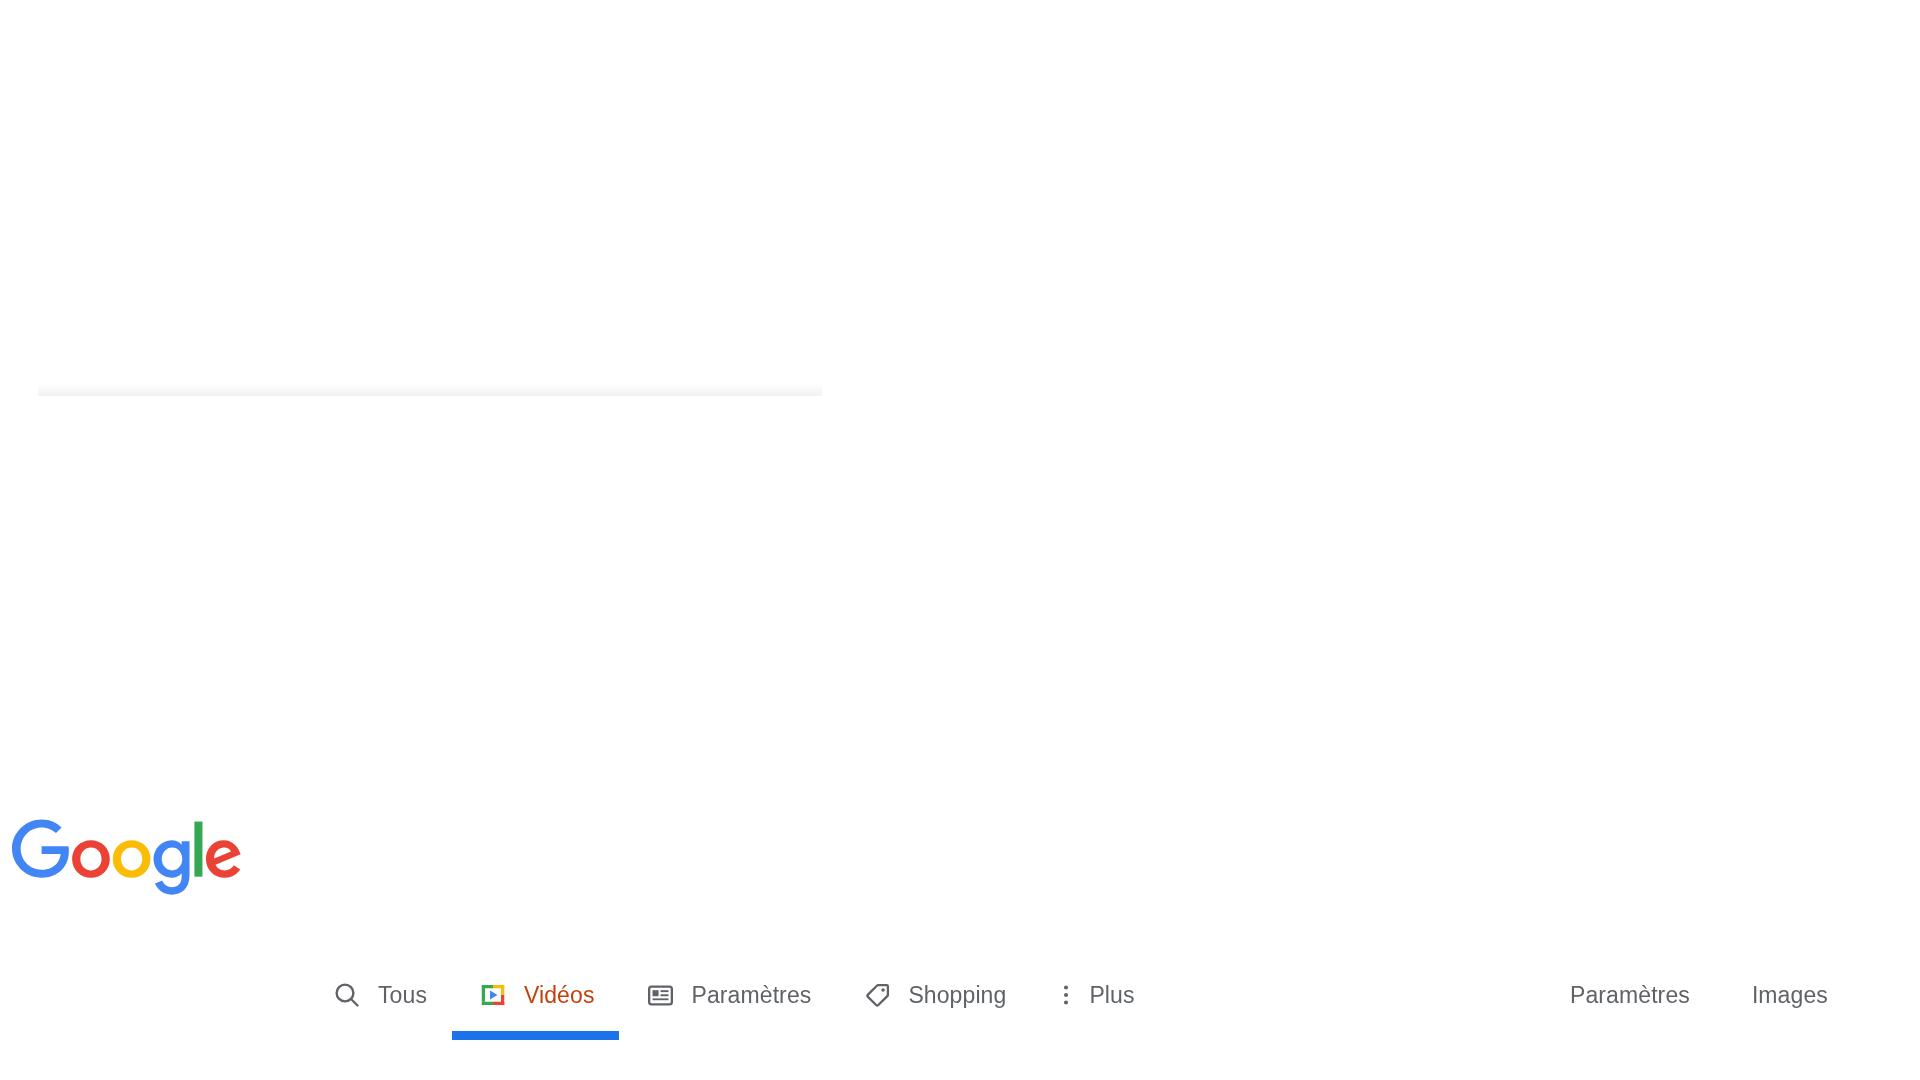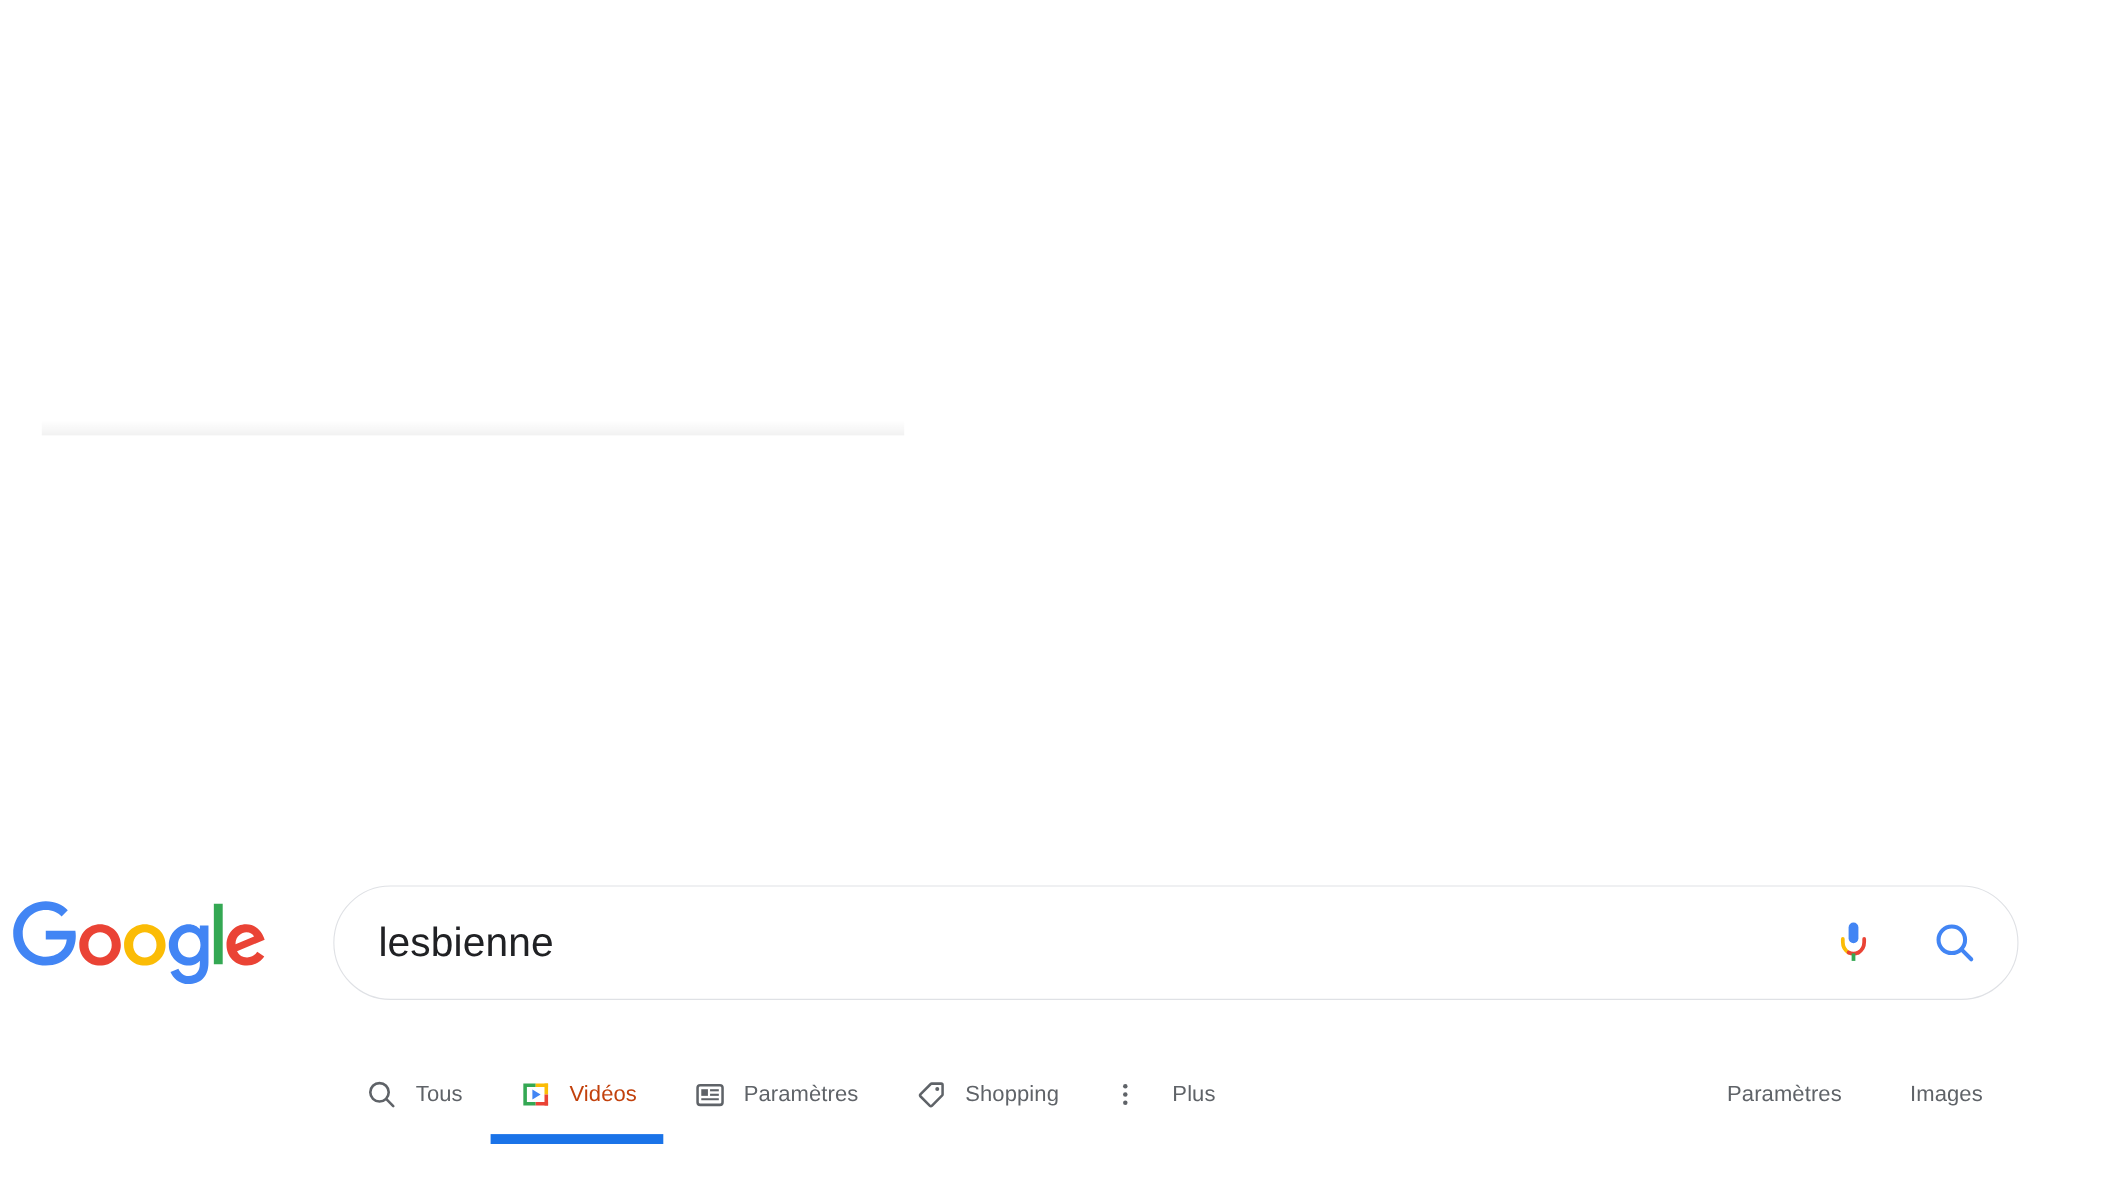--- a/index.html
+++ b/index.html
@@ -113,21 +113,21 @@
     display: flex;
     align-items: flex-start;
     height: 97px;
   }
   .tab {
     display: flex;
     align-items: center;
     height: 86px;
     padding: 0 0;
     margin-right: 49px;
-    font-size: 20px;
+    font-size: 23px;
     color: #5f6368;
     letter-spacing: 0.1px;
     cursor: pointer;
     position: relative;
     white-space: nowrap;
   }
   .tab .tab-icon {
     display: inline-flex;
     align-items: center;
     justify-content: center;
@@ -142,21 +142,21 @@
     left: -24px;
     right: -24px;
     bottom: -2px;
     height: 9px;
     background: #1a73e8;
     display: none;
   }
   .tab.active .underline { display: block; }
 
   .tab.no-icon { margin-right: 58px; align-items: center; }
-  .tab-plus { margin-right: 62px; gap: 20px; }
+  .tab-plus { margin-right: 62px; }
   .tab-plus .tab-icon { width: 22px; margin-right: 12px; }
 
   .right-tabs {
     position: absolute;
     left: 1570px;
     top: 0;
     display: flex;
     align-items: center;
     height: 86px;
   }
@@ -176,40 +176,20 @@
       <svg viewBox="0 0 272 92" xmlns="http://www.w3.org/2000/svg" aria-label="Google">
         <path fill="#EA4335" d="M115.75 47.18c0 12.77-9.99 22.18-22.25 22.18s-22.25-9.41-22.25-22.18C71.25 34.32 81.24 25 93.5 25s22.25 9.32 22.25 22.18zm-9.74 0c0-7.98-5.79-13.44-12.51-13.44S80.99 39.2 80.99 47.18c0 7.9 5.79 13.44 12.51 13.44s12.51-5.55 12.51-13.44z"></path>
         <path fill="#FBBC05" d="M163.75 47.18c0 12.77-9.99 22.18-22.25 22.18s-22.25-9.41-22.25-22.18c0-12.85 9.99-22.18 22.25-22.18s22.25 9.32 22.25 22.18zm-9.74 0c0-7.98-5.79-13.44-12.51-13.44s-12.51 5.46-12.51 13.44c0 7.9 5.79 13.44 12.51 13.44s12.51-5.55 12.51-13.44z"></path>
         <path fill="#4285F4" d="M209.75 26.34v39.82c0 16.38-9.66 23.07-21.08 23.07-10.75 0-17.22-7.19-19.66-13.07l8.48-3.53c1.51 3.61 5.21 7.87 11.17 7.87 7.31 0 11.84-4.51 11.84-13v-3.19h-.34c-2.18 2.69-6.38 5.04-11.68 5.04-11.09 0-21.25-9.66-21.25-22.09 0-12.52 10.16-22.26 21.25-22.26 5.29 0 9.49 2.35 11.68 4.96h.34v-3.61h9.25zm-8.56 20.92c0-7.81-5.21-13.52-11.84-13.52-6.72 0-12.35 5.71-12.35 13.52 0 7.73 5.63 13.36 12.35 13.36 6.63 0 11.84-5.63 11.84-13.36z"></path>
         <path fill="#34A853" d="M225 3v65h-9.5V3h9.5z"></path>
         <path fill="#EA4335" d="M262.02 54.48l7.56 5.04c-2.44 3.61-8.32 9.83-18.48 9.83-12.6 0-22.01-9.74-22.01-22.18 0-13.19 9.49-22.18 20.92-22.18 11.51 0 17.14 9.16 18.98 14.11l1.01 2.52-29.65 12.28c2.27 4.45 5.8 6.72 10.75 6.72 4.96 0 8.4-2.44 10.92-6.14zm-23.27-7.98l19.82-8.23c-1.09-2.77-4.37-4.7-8.23-4.7-4.95 0-11.84 4.37-11.59 12.93z"></path>
         <path fill="#4285F4" d="M35.29 41.41V32H67c.31 1.64.47 3.58.47 5.68 0 7.06-1.93 15.79-8.15 22.01-6.05 6.3-13.78 9.66-24.02 9.66C16.32 69.35.36 53.89.36 34.91.36 15.93 16.32.47 35.3.47c10.5 0 17.98 4.12 23.6 9.49l-6.64 6.64c-4.03-3.78-9.49-6.72-16.97-6.72-13.86 0-24.7 11.17-24.7 25.03 0 13.86 10.84 25.03 24.7 25.03 8.99 0 14.11-3.61 17.39-6.89 2.66-2.66 4.41-6.46 5.1-11.65l-22.49.01z"></path>
       </svg>
     </div>
 
-    <div class="searchbox">
-      <input class="search-input" type="text" value="lesbienne" style="">
-      <div class="search-icons">
-        <span class="mic-btn">
-          <svg width="32" height="42" viewBox="0 0 24 32" xmlns="http://www.w3.org/2000/svg">
-            <rect x="8.6" y="2" width="6.8" height="14.4" rx="3.4" fill="#4285F4"></rect>
-            <path d="M4.6 13.4v2.2c0 3.1 1.6 5.8 4 7.2" stroke="#FBBC05" stroke-width="2.6" fill="none" stroke-linecap="round"></path>
-            <path d="M19.4 13.4v2.2c0 3.1-1.6 5.8-4 7.2" stroke="#EA4335" stroke-width="2.6" fill="none" stroke-linecap="round"></path>
-            <path d="M8.6 22.8c1 .5 2.2.8 3.4.8s2.4-.3 3.4-.8" stroke="#EA4335" stroke-width="2.6" fill="none" stroke-linecap="round"></path>
-            <rect x="10.7" y="23.4" width="2.6" height="5.2" fill="#34A853"></rect>
-          </svg>
-        </span>
-        <span class="search-btn">
-          <svg width="42" height="42" viewBox="0 0 24 24" xmlns="http://www.w3.org/2000/svg">
-            <path fill="none" stroke="#4285F4" stroke-width="2.1" d="M10.5 3.6a6.9 6.9 0 1 0 0 13.8 6.9 6.9 0 0 0 0-13.8z"></path>
-            <line x1="15.6" y1="15.6" x2="20.6" y2="20.6" stroke="#4285F4" stroke-width="2.1" stroke-linecap="round"></line>
-          </svg>
-        </span>
-      </div>
-    </div>
 
     <div class="nav">
       <div class="tabs">
 
         <div class="tab">
           <span class="tab-icon">
             <svg width="30" height="30" viewBox="0 0 24 24" xmlns="http://www.w3.org/2000/svg">
               <path fill="none" stroke="#5f6368" stroke-width="1.9" d="M10.4 3.7a6.7 6.7 0 1 0 0 13.4 6.7 6.7 0 0 0 0-13.4z"></path>
               <line x1="15.4" y1="15.4" x2="20.4" y2="20.4" stroke="#5f6368" stroke-width="1.9" stroke-linecap="round"></line>
             </svg>

